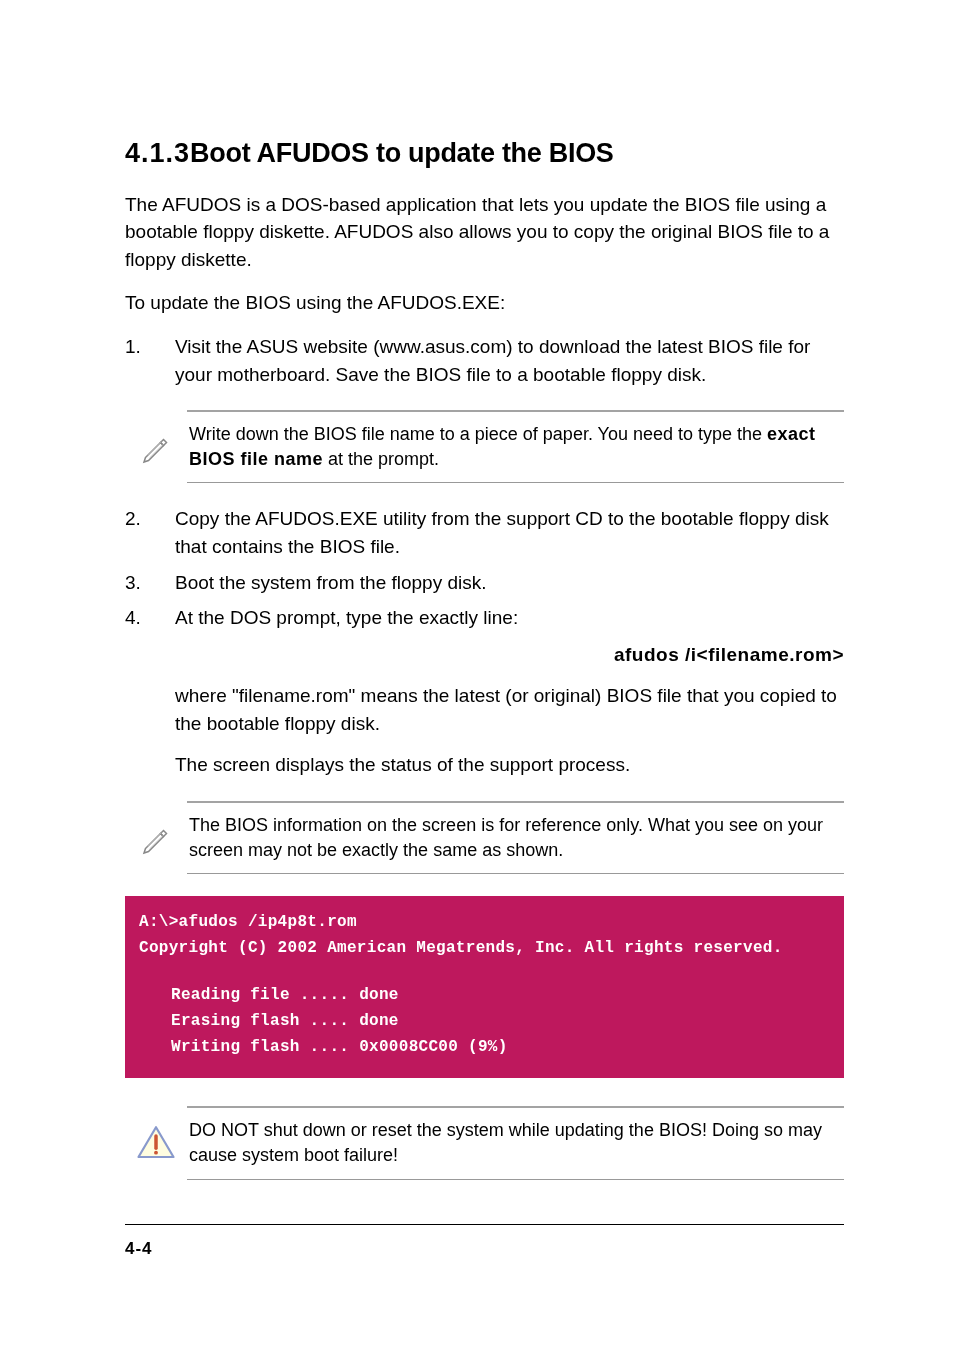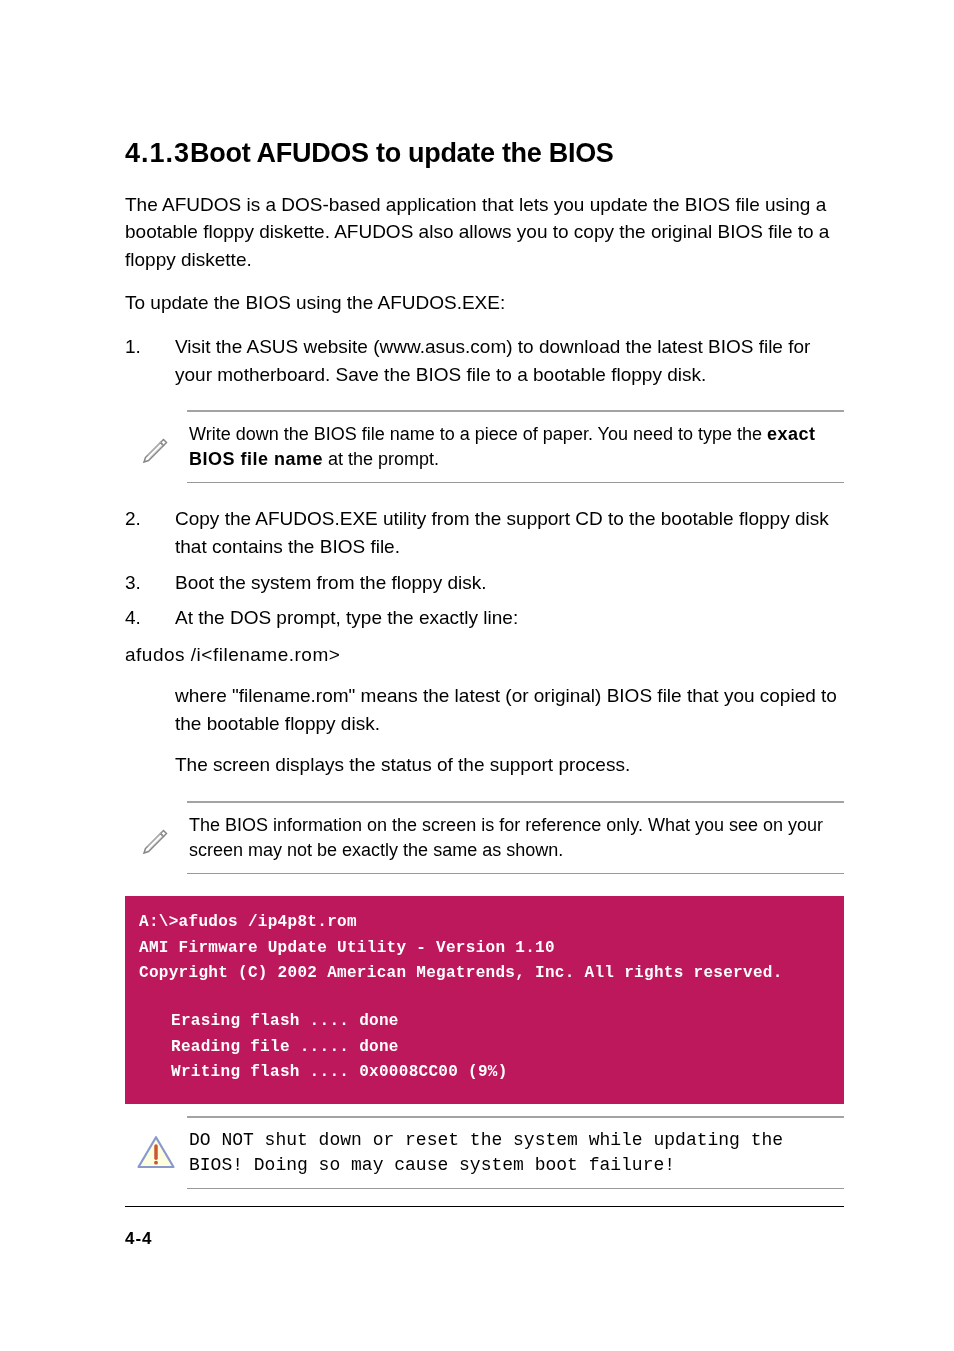--- a/index.html
+++ b/index.html
@@ -61,22 +61,22 @@
       border-bottom: 1px solid #999;
       padding: 10px 2px;
       font-size: 18px;
       line-height: 1.4;
     }
     .bold-inline {
       font-weight: bold;
       letter-spacing: 0.5px;
     }
     .command-line {
-      font-weight: normal;
-      text-align: left;
+      font-weight: bold;
+      text-align: right;
       margin: 10px 0 14px 0;
       letter-spacing: 0.5px;
       font-size: 19px;
     }
     .indented-para {
       margin-left: 50px;
       margin-bottom: 14px;
       line-height: 1.45;
     }
     .terminal-box {
@@ -94,27 +94,27 @@
       white-space: pre-wrap;
     }
     .terminal-indent {
       padding-left: 32px;
     }
     .terminal-gap {
       height: 22px;
     }
     .footer {
       position: absolute;
-      bottom: 100px;
+      bottom: 90px;
       left: 125px;
       right: 110px;
       display: flex;
       justify-content: space-between;
       border-top: 1px solid #000;
-      padding-top: 20px;
+      padding-top: 12px;
       font-size: 17px;
     }
     .footer-left {
       font-weight: bold;
       letter-spacing: 1px;
     }
     .footer-right {
       font-weight: bold;
     }
     .pencil-icon svg {
@@ -181,29 +181,28 @@
       <path d="M30 18 L34 14 L38 18 L34 22 Z" fill="none" stroke="#888" stroke-width="2"></path>
       <line x1="13" y1="35" x2="31" y2="17" stroke="#bbb" stroke-width="1"></line>
       <line x1="16" y1="38" x2="34" y2="20" stroke="#bbb" stroke-width="1"></line>
     </svg>
   </div>
   <div class="note-content">The BIOS information on the screen is for reference only. What you see on your screen may not be exactly the same as shown.</div>
 </div>
 
 <div class="terminal-box">
   <div class="terminal-line">A:\&gt;afudos /ip4p8t.rom</div>
-  <div class="terminal-line">AMI Firmware Update Utility - Version 1.10</div>
   <div class="terminal-line">Copyright (C) 2002 American Megatrends, Inc. All rights reserved.</div>
   <div class="terminal-gap"></div>
+  <div class="terminal-line terminal-indent">Reading file ..... done</div>
   <div class="terminal-line terminal-indent">Erasing flash .... done</div>
-  <div class="terminal-line terminal-indent">Reading file ..... done</div>
   <div class="terminal-line terminal-indent">Writing flash .... 0x0008CC00 (9%)</div>
 </div>
 
-<div class="note-box" style="margin-top:12px;font-family:Liberation Mono, monospace;">
+<div class="note-box" style="margin-top:28px;">
   <div class="note-icon warning-icon">
     <svg viewBox="0 0 48 48">
       <path d="M24 6 L44 40 L4 40 Z" fill="#fffde0" stroke="#8899cc" stroke-width="2.5" stroke-linejoin="round"></path>
       <line x1="24" y1="16" x2="24" y2="30" stroke="#cc5533" stroke-width="4" stroke-linecap="round"></line>
       <circle cx="24" cy="35" r="2.2" fill="#cc5533"></circle>
     </svg>
   </div>
   <div class="note-content">DO NOT shut down or reset the system while updating the BIOS! Doing so may cause system boot failure!</div>
 </div>
 

